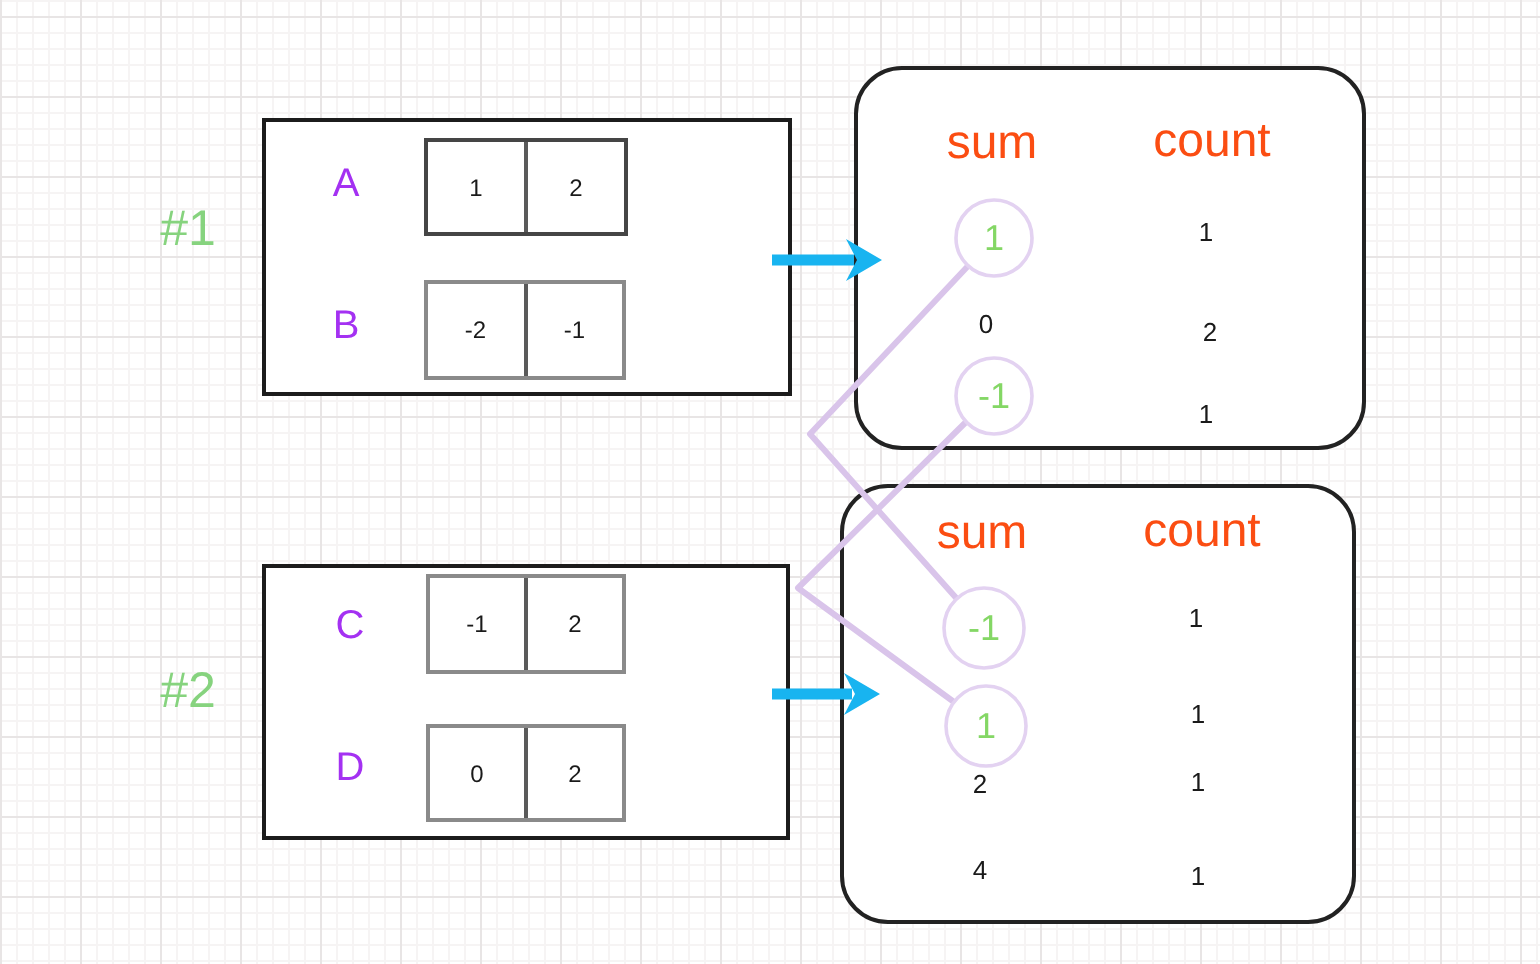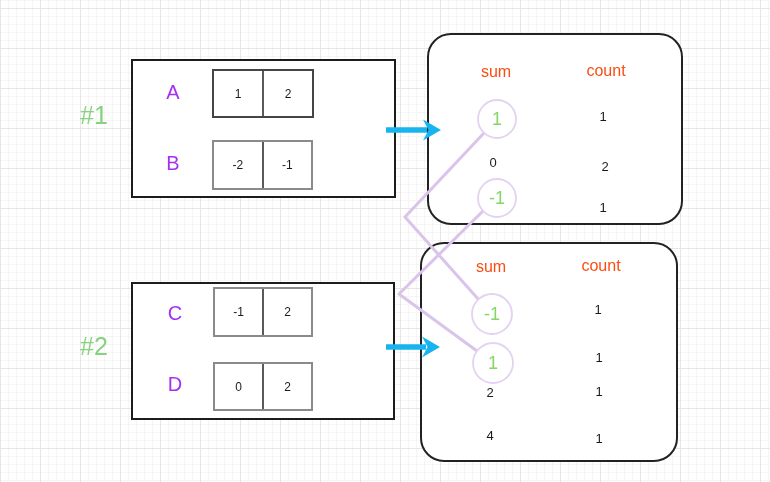--- a/index.html
+++ b/index.html
@@ -11,21 +11,21 @@
       linear-gradient(to right,#e8e5e5 1px,transparent 1px),
       linear-gradient(to bottom,#e8e5e5 1px,transparent 1px),
       linear-gradient(to right,#f6f4f4 1px,transparent 1px),
       linear-gradient(to bottom,#f6f4f4 1px,transparent 1px);
     background-size:40px 40px,40px 40px,8px 8px,8px 8px;
     background-position:0 0,0 8px,0 0,0 0;
   }
   .ct{position:absolute;transform:translate(-50%,-50%);white-space:nowrap;z-index:6;line-height:1;}
   .group-label{font-size:25px;color:#86d37e;}
   .arr-label{font-size:20px;color:#a431f2;}
-  .header{font-size:16px;color:#fb4d12;}
+  .header{font-size:24px;color:#fb4d12;}
   .num{font-size:13px;color:#1a1a1a;}
   .cellnum{font-size:12px;color:#1a1a1a;}
   .green-num{font-size:18px;color:#84d765;}
   .rect{position:absolute;background:#fff;border:2px solid #1c1c1c;z-index:1;}
   .roundbox{position:absolute;background:#fff;border:2px solid #222;border-radius:24px;z-index:1;}
   .cellbox{position:absolute;display:flex;background:#fff;z-index:2;}
   .cellbox .cell{flex:1;display:flex;align-items:center;justify-content:center;}
   .cellbox .cell + .cell{border-left:2px solid #5a5a5a;}
   .cellbox.dark{border:2px solid #454545;}
   .cellbox.gray{border:2.5px solid #8a8a8a;}

